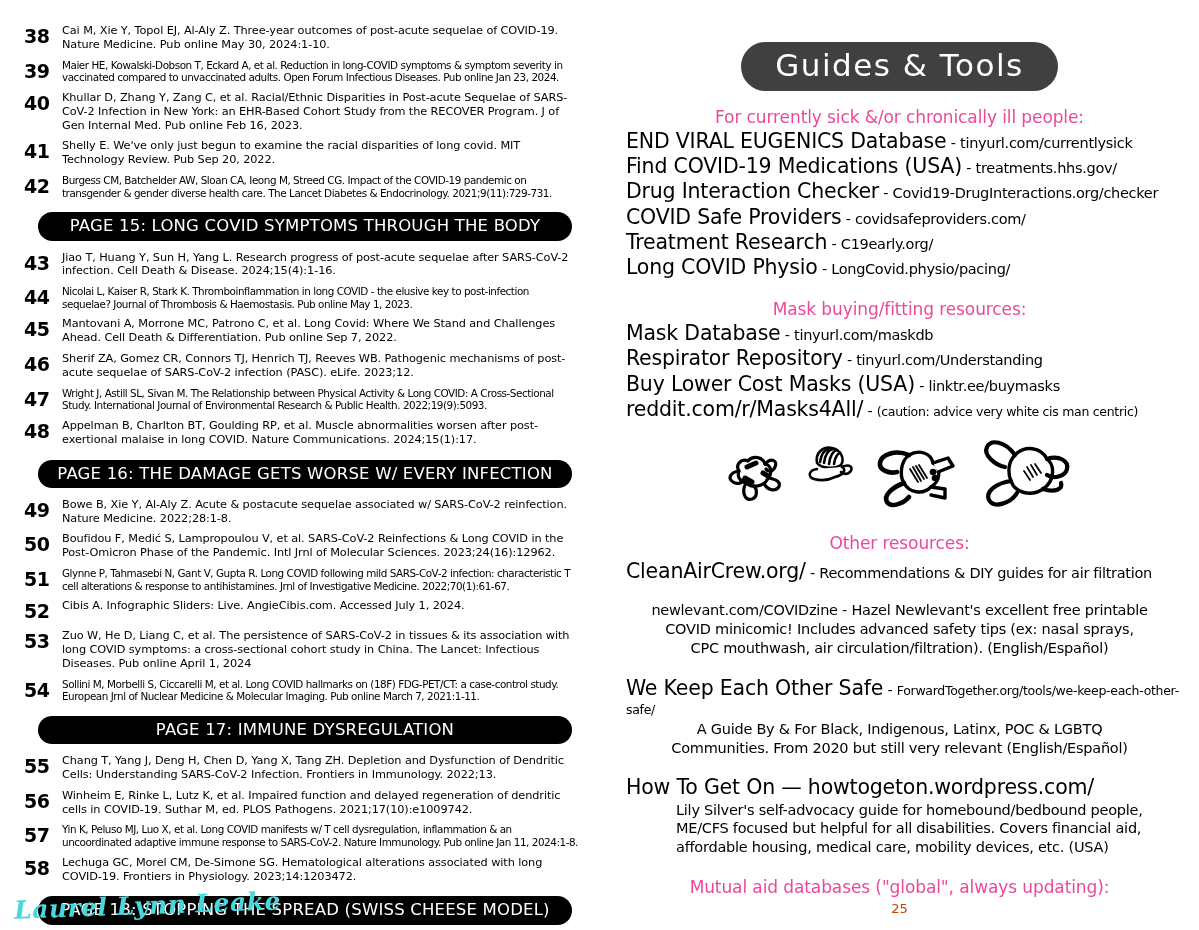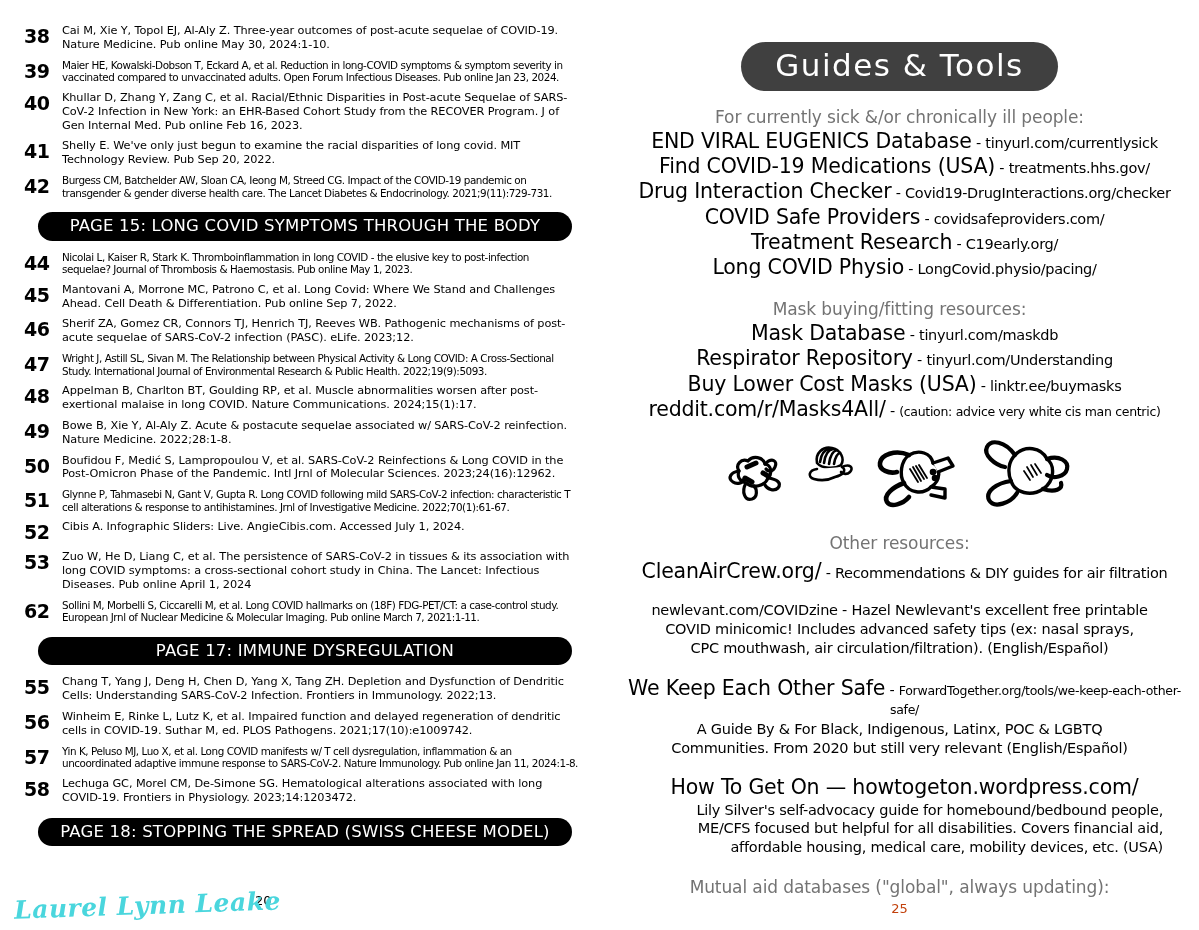--- a/index.html
+++ b/index.html
@@ -109,29 +109,29 @@
     font-size: 31px;
     letter-spacing: 1.5px;
     padding: 6px 34px 9px;
     margin-top: 42px;
     line-height: 1.1;
   }
 
   .sub-head {
     font-family: "DejaVu Sans", sans-serif;
     font-size: 17px;
-    color: #737373;
+    color: #ec4899;
     margin-top: 16px;
     margin-bottom: 2px;
     letter-spacing: -0.1px;
   }
   .sub-head.sp { margin-top: 20px; }
 
   .entry {
-    text-align: center;
+    text-align: left;
     color: #000;
     line-height: 1.18;
     margin: 0 0 1px 0;
     padding-left: 10px;
   }
   .entry .big {
     font-family: "DejaVu Sans", sans-serif;
     font-size: 20.5px;
     letter-spacing: -0.2px;
   }
@@ -148,21 +148,21 @@
 
   .desc {
     font-family: "DejaVu Sans", sans-serif;
     font-size: 14.5px;
     line-height: 1.3;
     color: #000;
     text-align: center;
     padding: 0 28px;
     letter-spacing: -0.25px;
   }
-  .desc.indent { padding: 0 20px 0 60px; text-align: right; }
+  .desc.indent { padding: 0 20px 0 60px; text-align: left; }
 
   .block { margin-top: 18px; }
   .block-tight { margin-top: 6px; }
 
   .mask-row {
     display: flex;
     justify-content: center;
     align-items: flex-end;
     gap: 6px;
     margin-top: 16px;
@@ -201,40 +201,45 @@
         </div>
         <div class="ref">
           <div class="ref-num">41</div>
           <div class="ref-text">Shelly E. We've only just begun to examine the racial disparities of long covid. MIT Technology Review. Pub Sep 20, 2022.</div>
         </div>
         <div class="ref tight">
           <div class="ref-num">42</div>
           <div class="ref-text">Burgess CM, Batchelder AW, Sloan CA, Ieong M, Streed CG. Impact of the COVID-19 pandemic on transgender &amp; gender diverse health care. The Lancet Diabetes &amp; Endocrinology. 2021;9(11):729-731.</div>
         </div>
         <div class="section-banner">PAGE 15: LONG COVID SYMPTOMS THROUGH THE BODY</div>
+        <div class="ref">
+          <div class="ref-num">43</div>
+          <div class="ref-text">Jiao T, Huang Y, Sun H, Yang L. Research progress of post-acute sequelae after SARS-CoV-2 infection. Cell Death &amp; Disease. 2024;15(4):1-16.</div>
+        </div>
         <div class="ref tight">
           <div class="ref-num">44</div>
           <div class="ref-text">Nicolai L, Kaiser R, Stark K. Thromboinflammation in long COVID - the elusive key to post-infection sequelae? Journal of Thrombosis &amp; Haemostasis. Pub online May 1, 2023.</div>
         </div>
         <div class="ref">
           <div class="ref-num">45</div>
           <div class="ref-text">Mantovani A, Morrone MC, Patrono C, et al. Long Covid: Where We Stand and Challenges Ahead. Cell Death &amp; Differentiation. Pub online Sep 7, 2022.</div>
         </div>
         <div class="ref">
           <div class="ref-num">46</div>
           <div class="ref-text">Sherif ZA, Gomez CR, Connors TJ, Henrich TJ, Reeves WB. Pathogenic mechanisms of post-acute sequelae of SARS-CoV-2 infection (PASC). eLife. 2023;12.</div>
         </div>
         <div class="ref tight">
           <div class="ref-num">47</div>
           <div class="ref-text">Wright J, Astill SL, Sivan M. The Relationship between Physical Activity &amp; Long COVID: A Cross-Sectional Study. International Journal of Environmental Research &amp; Public Health. 2022;19(9):5093.</div>
         </div>
         <div class="ref">
           <div class="ref-num">48</div>
           <div class="ref-text">Appelman B, Charlton BT, Goulding RP, et al. Muscle abnormalities worsen after post-exertional malaise in long COVID. Nature Communications. 2024;15(1):17.</div>
         </div>
+        <div class="section-banner">PAGE 16: THE DAMAGE GETS WORSE W/ EVERY INFECTION</div>
         <div class="ref">
           <div class="ref-num">49</div>
           <div class="ref-text">Bowe B, Xie Y, Al-Aly Z. Acute &amp; postacute sequelae associated w/ SARS-CoV-2 reinfection. Nature Medicine. 2022;28:1-8.</div>
         </div>
         <div class="ref">
           <div class="ref-num">50</div>
           <div class="ref-text">Boufidou F, Medić S, Lampropoulou V, et al. SARS-CoV-2 Reinfections &amp; Long COVID in the Post-Omicron Phase of the Pandemic. Intl Jrnl of Molecular Sciences. 2023;24(16):12962.</div>
         </div>
         <div class="ref tight">
           <div class="ref-num">51</div>
@@ -242,21 +247,21 @@
         </div>
         <div class="ref">
           <div class="ref-num">52</div>
           <div class="ref-text">Cibis A. Infographic Sliders: Live. AngieCibis.com. Accessed July 1, 2024.</div>
         </div>
         <div class="ref">
           <div class="ref-num">53</div>
           <div class="ref-text">Zuo W, He D, Liang C, et al. The persistence of SARS-CoV-2 in tissues &amp; its association with long COVID symptoms: a cross-sectional cohort study in China. The Lancet: Infectious Diseases. Pub online April 1, 2024</div>
         </div>
         <div class="ref tight">
-          <div class="ref-num">62</div>
+          <div class="ref-num">54</div>
           <div class="ref-text">Sollini M, Morbelli S, Ciccarelli M, et al. Long COVID hallmarks on (18F) FDG-PET/CT: a case-control study. European Jrnl of Nuclear Medicine &amp; Molecular Imaging. Pub online March 7, 2021:1-11.</div>
         </div>
         <div class="section-banner">PAGE 17: IMMUNE DYSREGULATION</div>
         <div class="ref">
           <div class="ref-num">55</div>
           <div class="ref-text">Chang T, Yang J, Deng H, Chen D, Yang X, Tang ZH. Depletion and Dysfunction of Dendritic Cells: Understanding SARS-CoV-2 Infection. Frontiers in Immunology. 2022;13.</div>
         </div>
         <div class="ref">
           <div class="ref-num">56</div>
           <div class="ref-text">Winheim E, Rinke L, Lutz K, et al. Impaired function and delayed regeneration of dendritic cells in COVID-19. Suthar M, ed. PLOS Pathogens. 2021;17(10):e1009742.</div>

